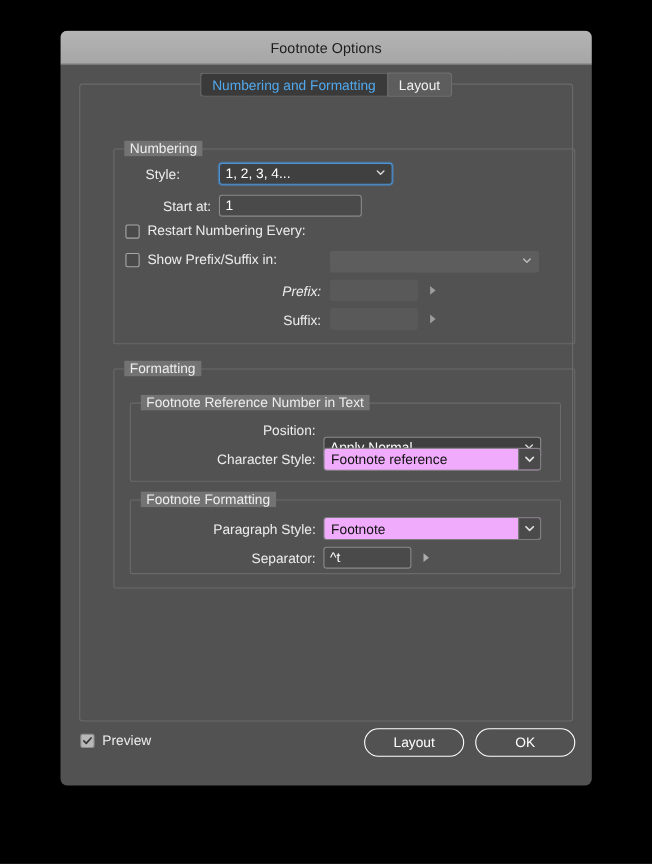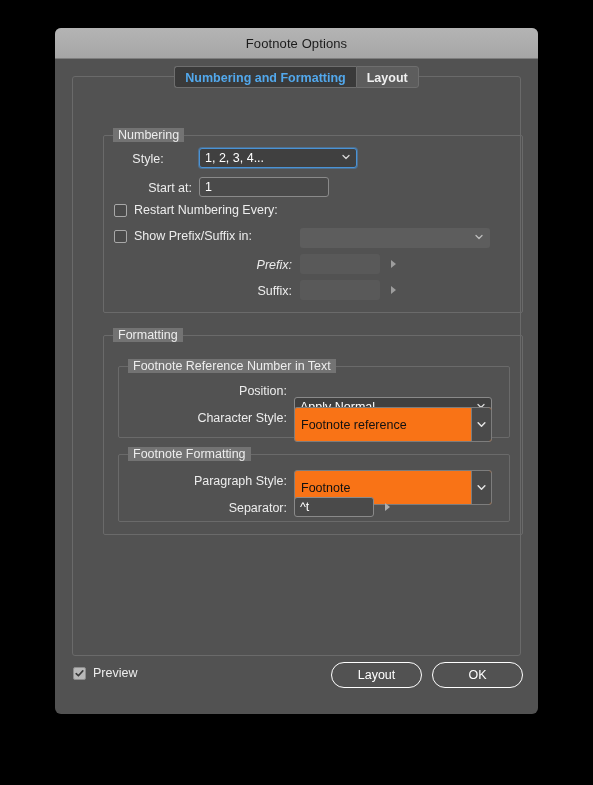--- a/index.html
+++ b/index.html
@@ -46,21 +46,21 @@
     top: 38px;
     display: flex;
     justify-content: center;
     z-index: 5;
   }
   .tab {
     height: 22px;
     line-height: 22px;
     padding: 0 10px;
     font-size: 12.5px;
-    font-weight: bold;
+    font-weight: normal;
     border: 1px solid #6e6e6e;
     box-sizing: border-box;
   }
   .tab.active {
     background: #3a3a3a;
     color: #52a8ec;
     border-right: none;
     border-radius: 3px 0 0 3px;
   }
   .tab.inactive {
@@ -151,24 +151,24 @@
     box-shadow: 0 0 0 1px rgba(74,147,214,0.45);
   }
   .popup-dark.disabled {
     background: #5d5d5d;
     border: 1px solid transparent;
     color: #d3d3d3;
   }
 
   
   .combo-light {
-    height: 35px;
+    height: 21px;
     border: 1px solid #7d7d7d;
     border-radius: 3px;
-    background: #f97316;
+    background: #f0abfc;
     color: #111111;
     padding: 0 0 0 6px;
     overflow: hidden;
   }
   .combo-light .combo-text {
     flex: 1;
     font-size: 12.5px;
     white-space: nowrap;
     overflow: hidden;
   }

